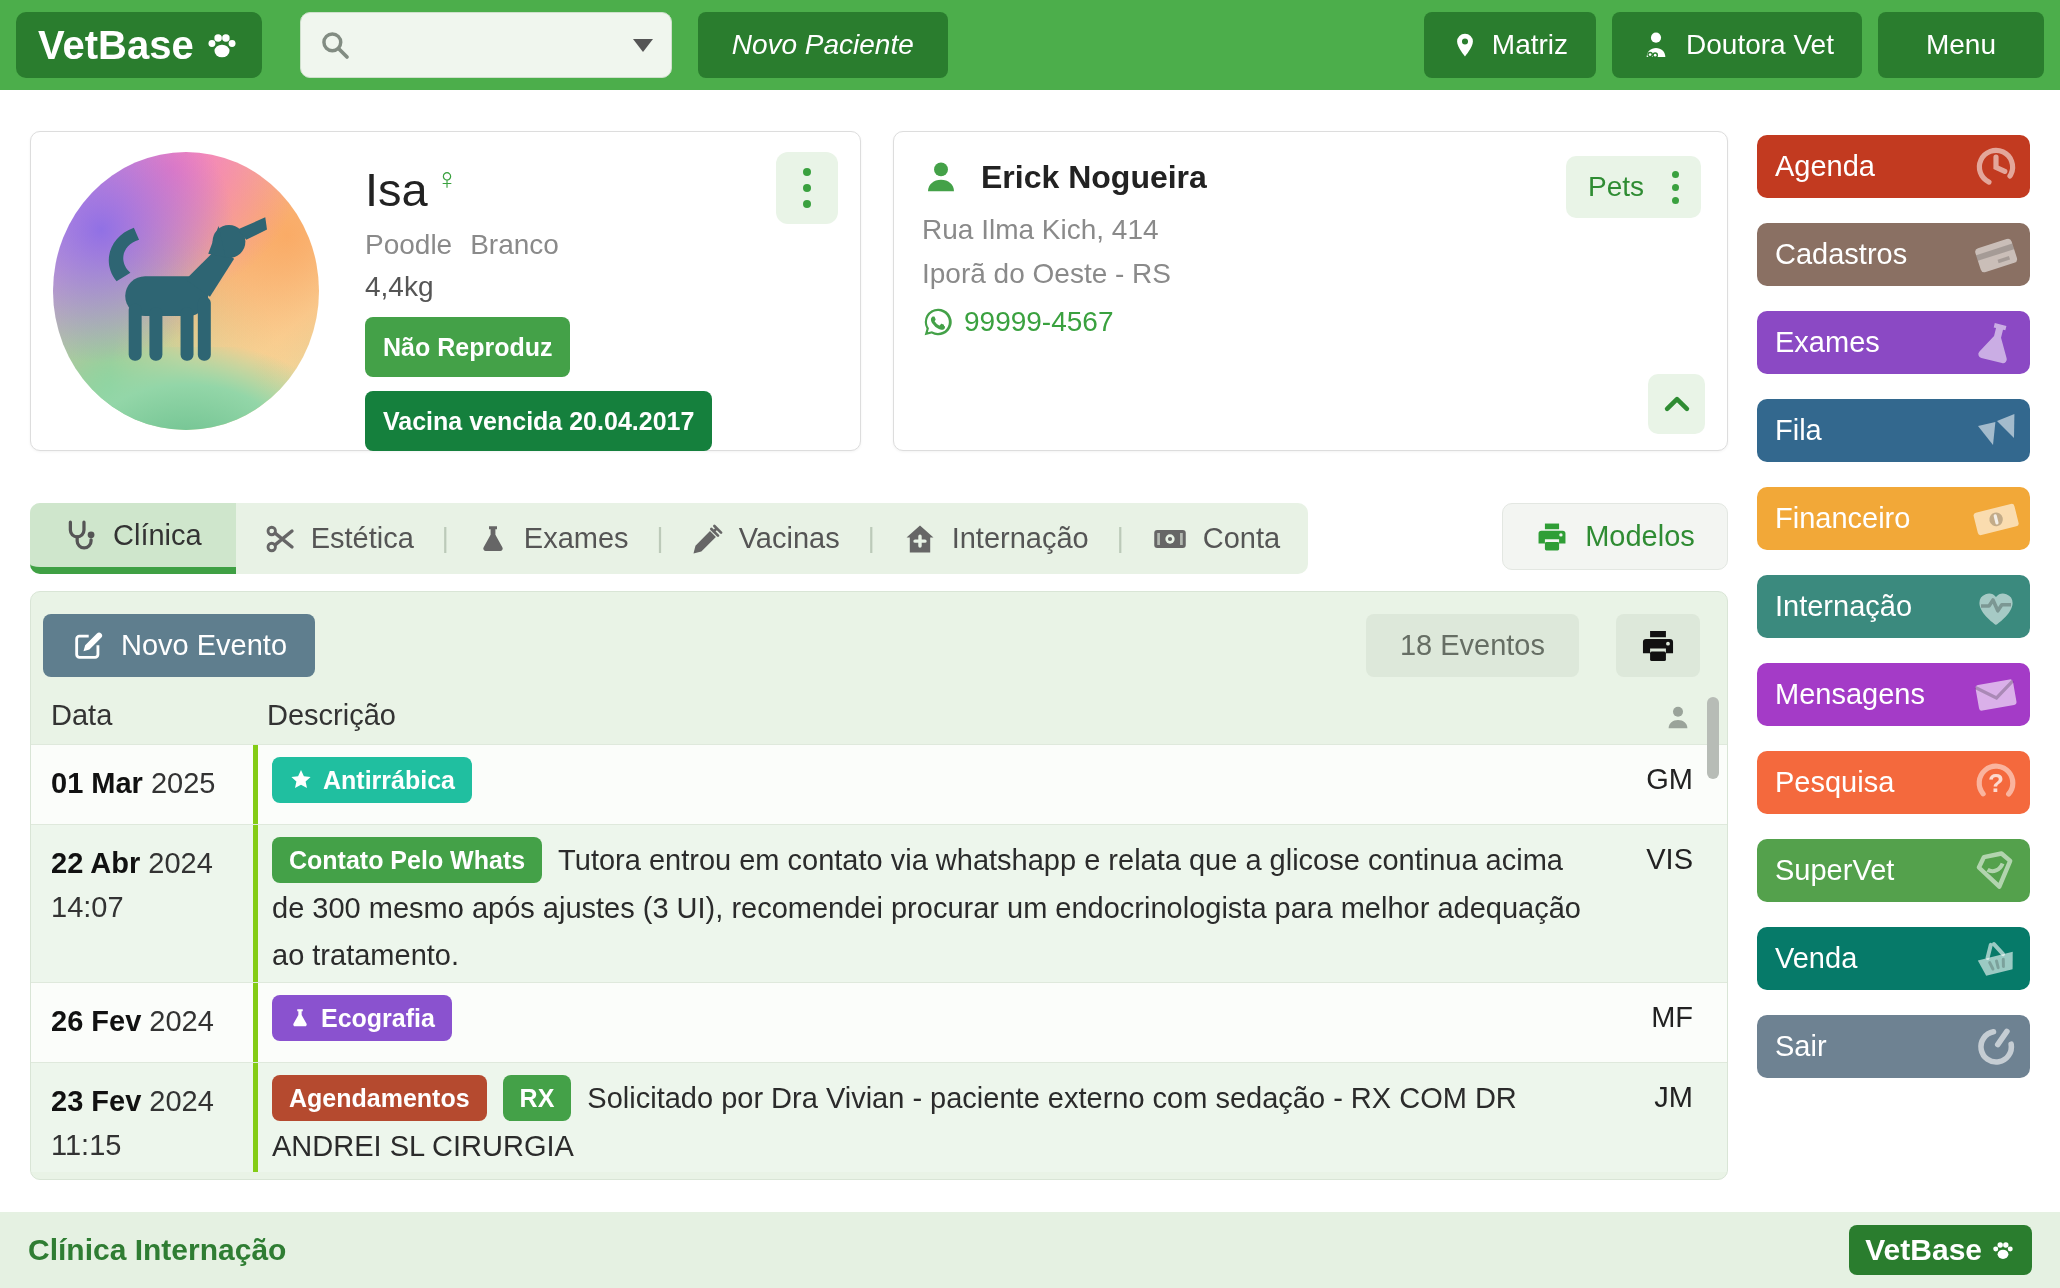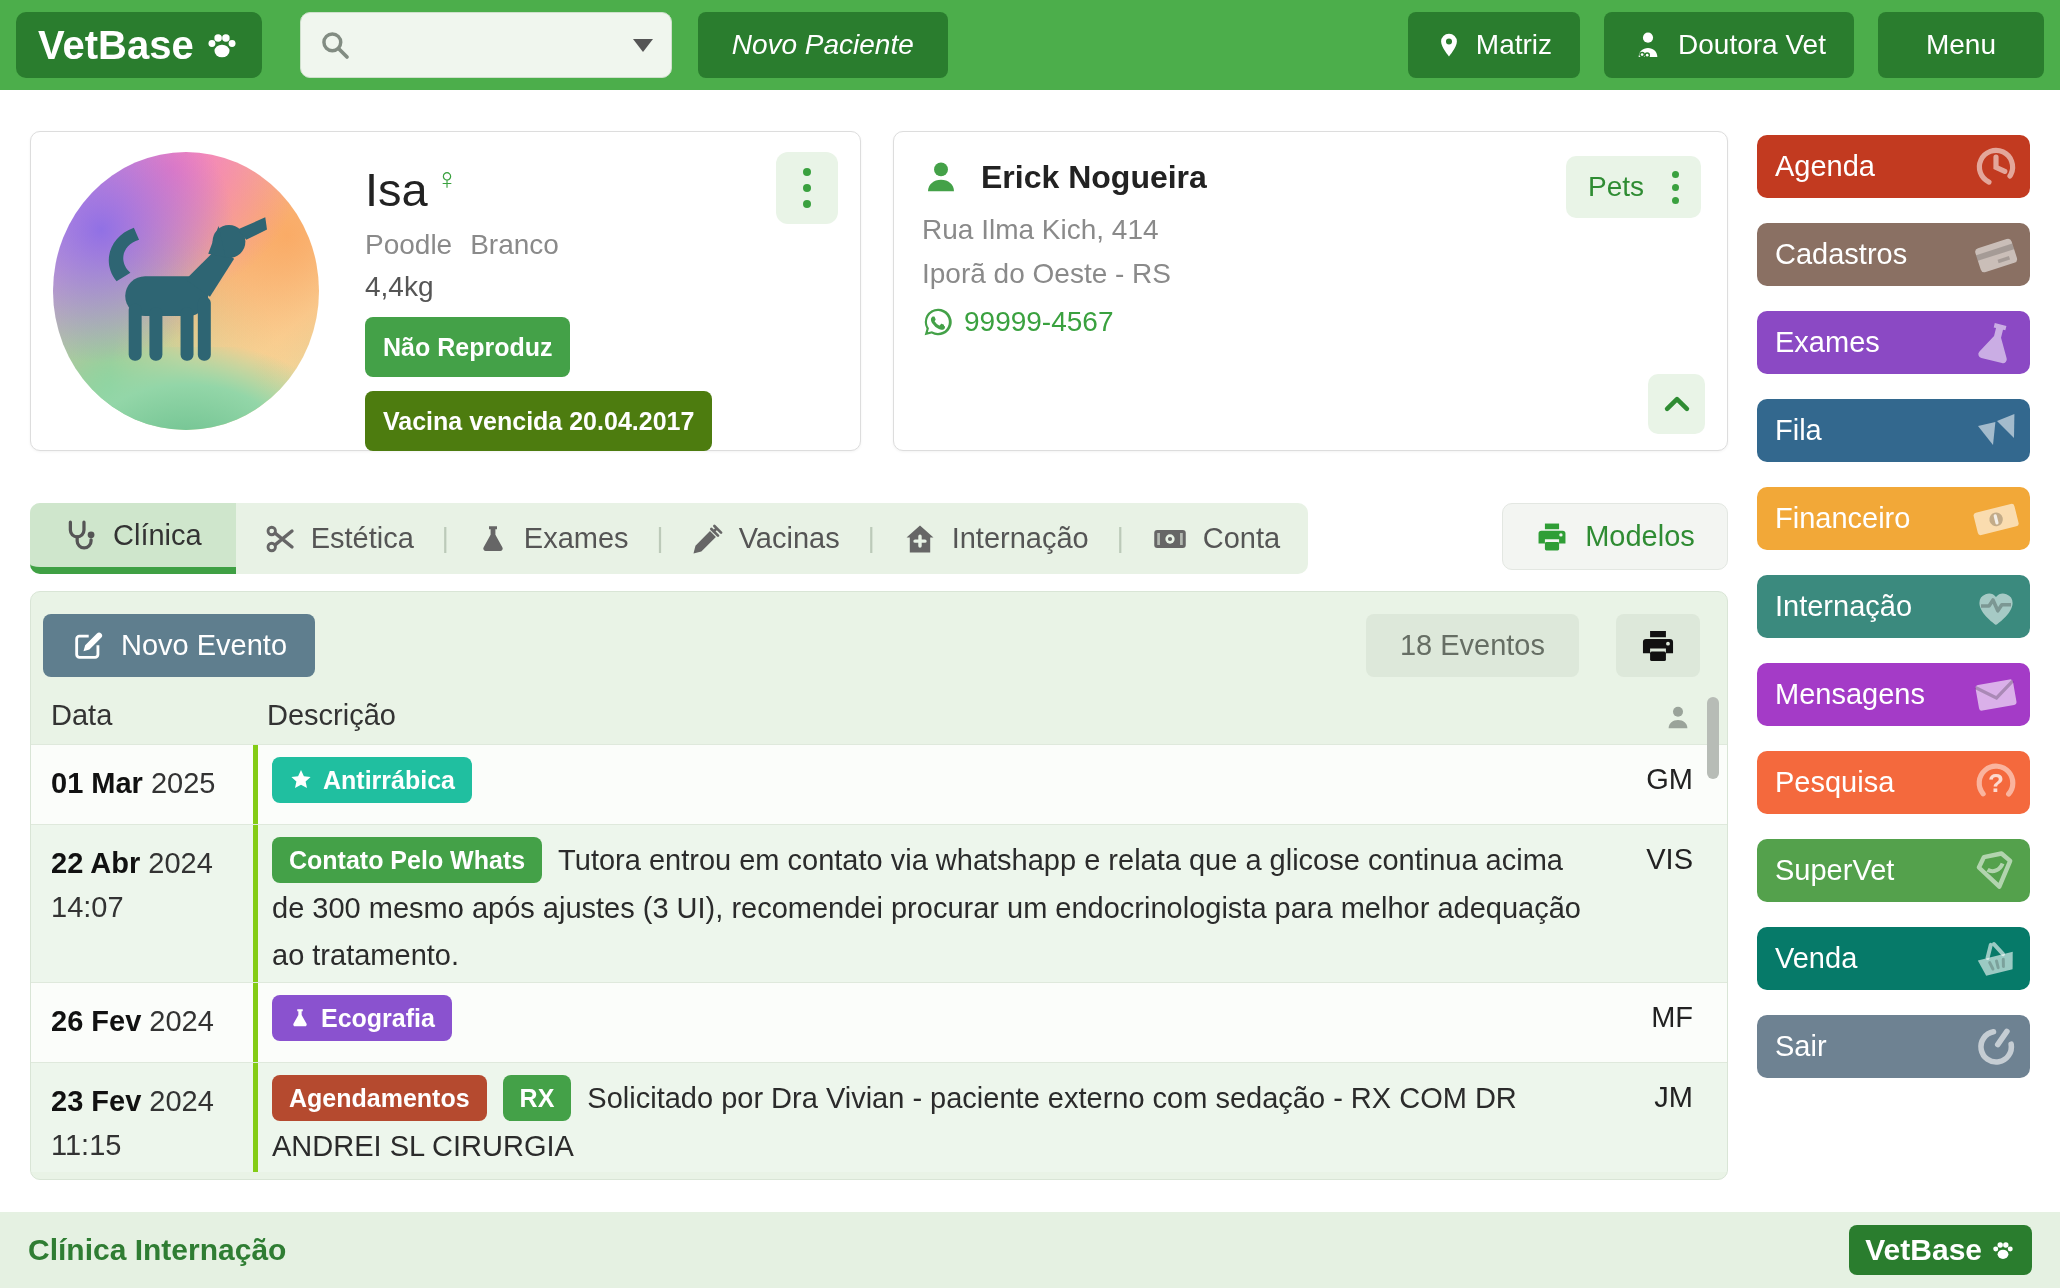--- a/index.html
+++ b/index.html
@@ -7,21 +7,21 @@
   body { font-family:"Liberation Sans","DejaVu Sans",sans-serif; background:#fff; position:relative; overflow:hidden; }
 
   
   .navbar { height:90px; background:#4cae4b; display:flex; align-items:center; padding:0 16px; }
   .logo-badge { background:#2a7d2e; border-radius:10px; height:66px; display:flex; align-items:center; padding:0 22px; color:#fff; font-size:40px; font-weight:bold; gap:10px; }
   .search-select { margin-left:38px; width:372px; height:66px; background:#f0f6ee; border:1px solid #cfe0cc; border-radius:10px; display:flex; align-items:center; padding:0 18px; }
   .search-select .caret { margin-left:auto; width:0; height:0; border-left:10px solid transparent; border-right:10px solid transparent; border-top:13px solid #555; }
   .btn-dark { background:#2a7d2e; color:#fff; border:none; height:66px; border-radius:8px; font-size:28px; display:flex; align-items:center; justify-content:center; gap:14px; font-family:inherit; cursor:pointer; }
   .np-btn { margin-left:26px; padding:0 34px;font-style:italic; }
   .nav-spacer { flex:1; }
-  .nav-right { display:flex; gap:24px; }
+  .nav-right { display:flex; gap:16px; }
   .loc-btn { padding:0 28px; }
   .user-btn { padding:0 28px; }
   .menu-btn { padding:0 48px; }
 
   
   .main { display:flex; padding:41px 30px 0; gap:29px; }
   .left-col { width:1698px; flex:none; }
   .cards-row { display:flex; gap:32px; height:320px; }
   .card { background:#fff; border:1px solid #ddd; border-radius:10px; box-shadow:0 1px 3px rgba(0,0,0,.05); position:relative; }
 
@@ -183,21 +183,21 @@
           <div class="pet-name-row">
             <span>Isa</span><span class="sex-symbol">♀</span>
           </div>
           <div class="breed-row">
             <span>Poodle</span>
             <span>Branco</span>
           </div>
           <div class="weight">4,4kg</div>
           <div class="pbadges">
             <span class="pbadge" style="background: rgb(68, 161, 72);">Não Reproduz</span>
-            <span class="pbadge" style="background: #4d7c0f;">Vacina vencida 20.04.2017</span>
+            <span class="pbadge" style="background: #15803d;">Vacina vencida 20.04.2017</span>
           </div>
         </div>
         <button class="kebab-btn">
           <span class="kebab">
               <i></i>
               <i></i>
               <i></i>
             </span>
         </button>
       </div>

